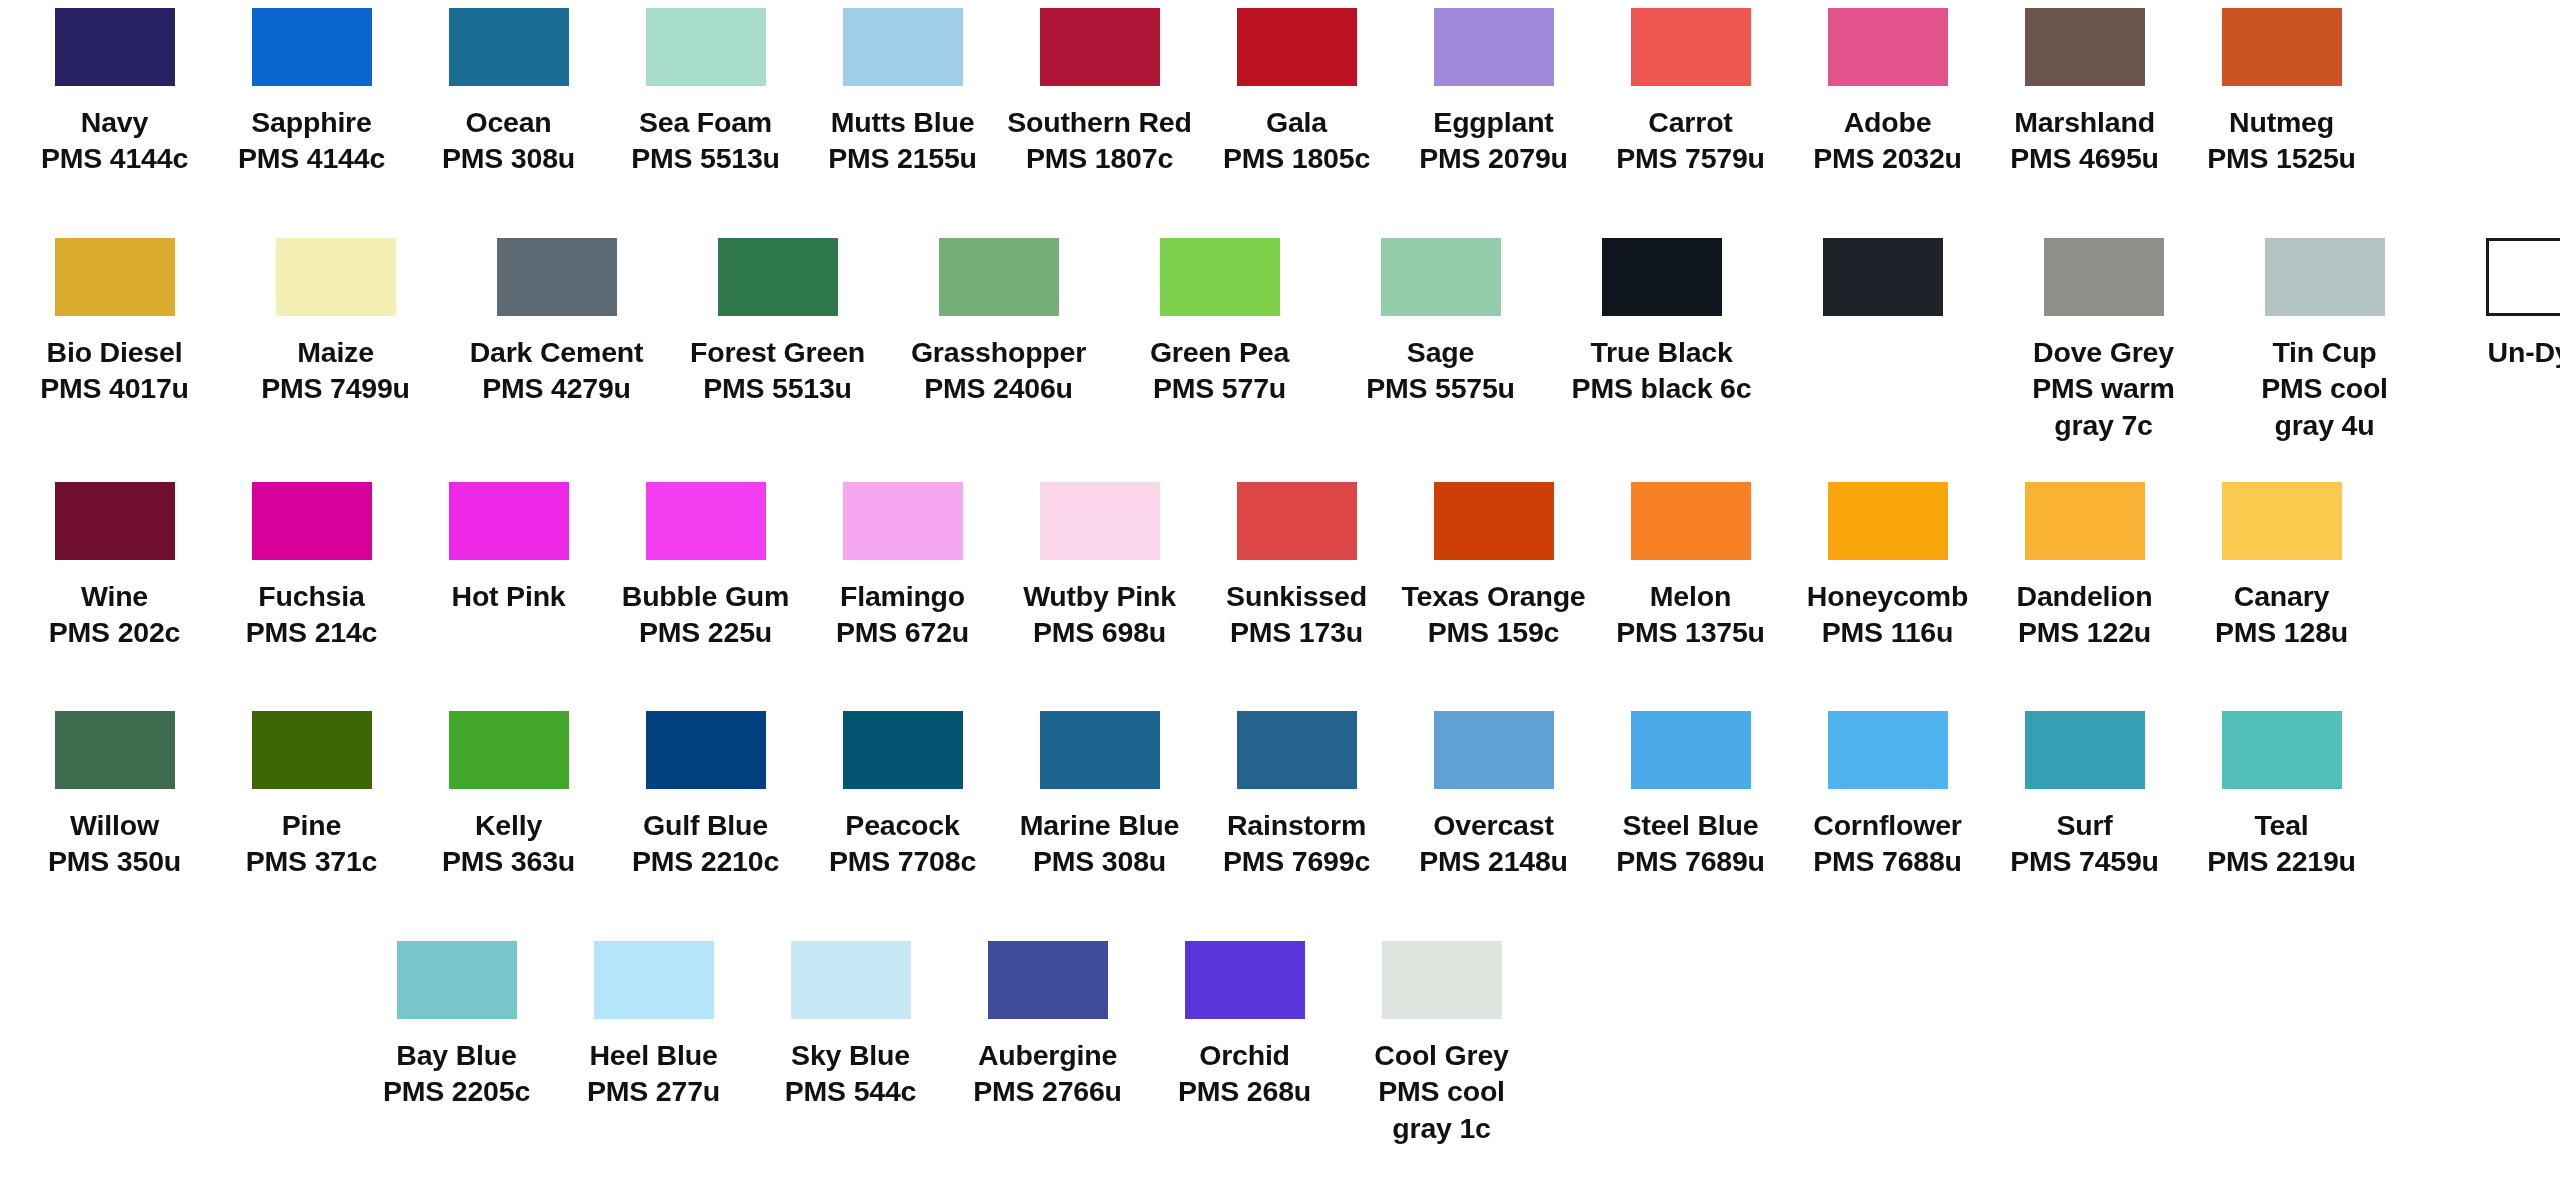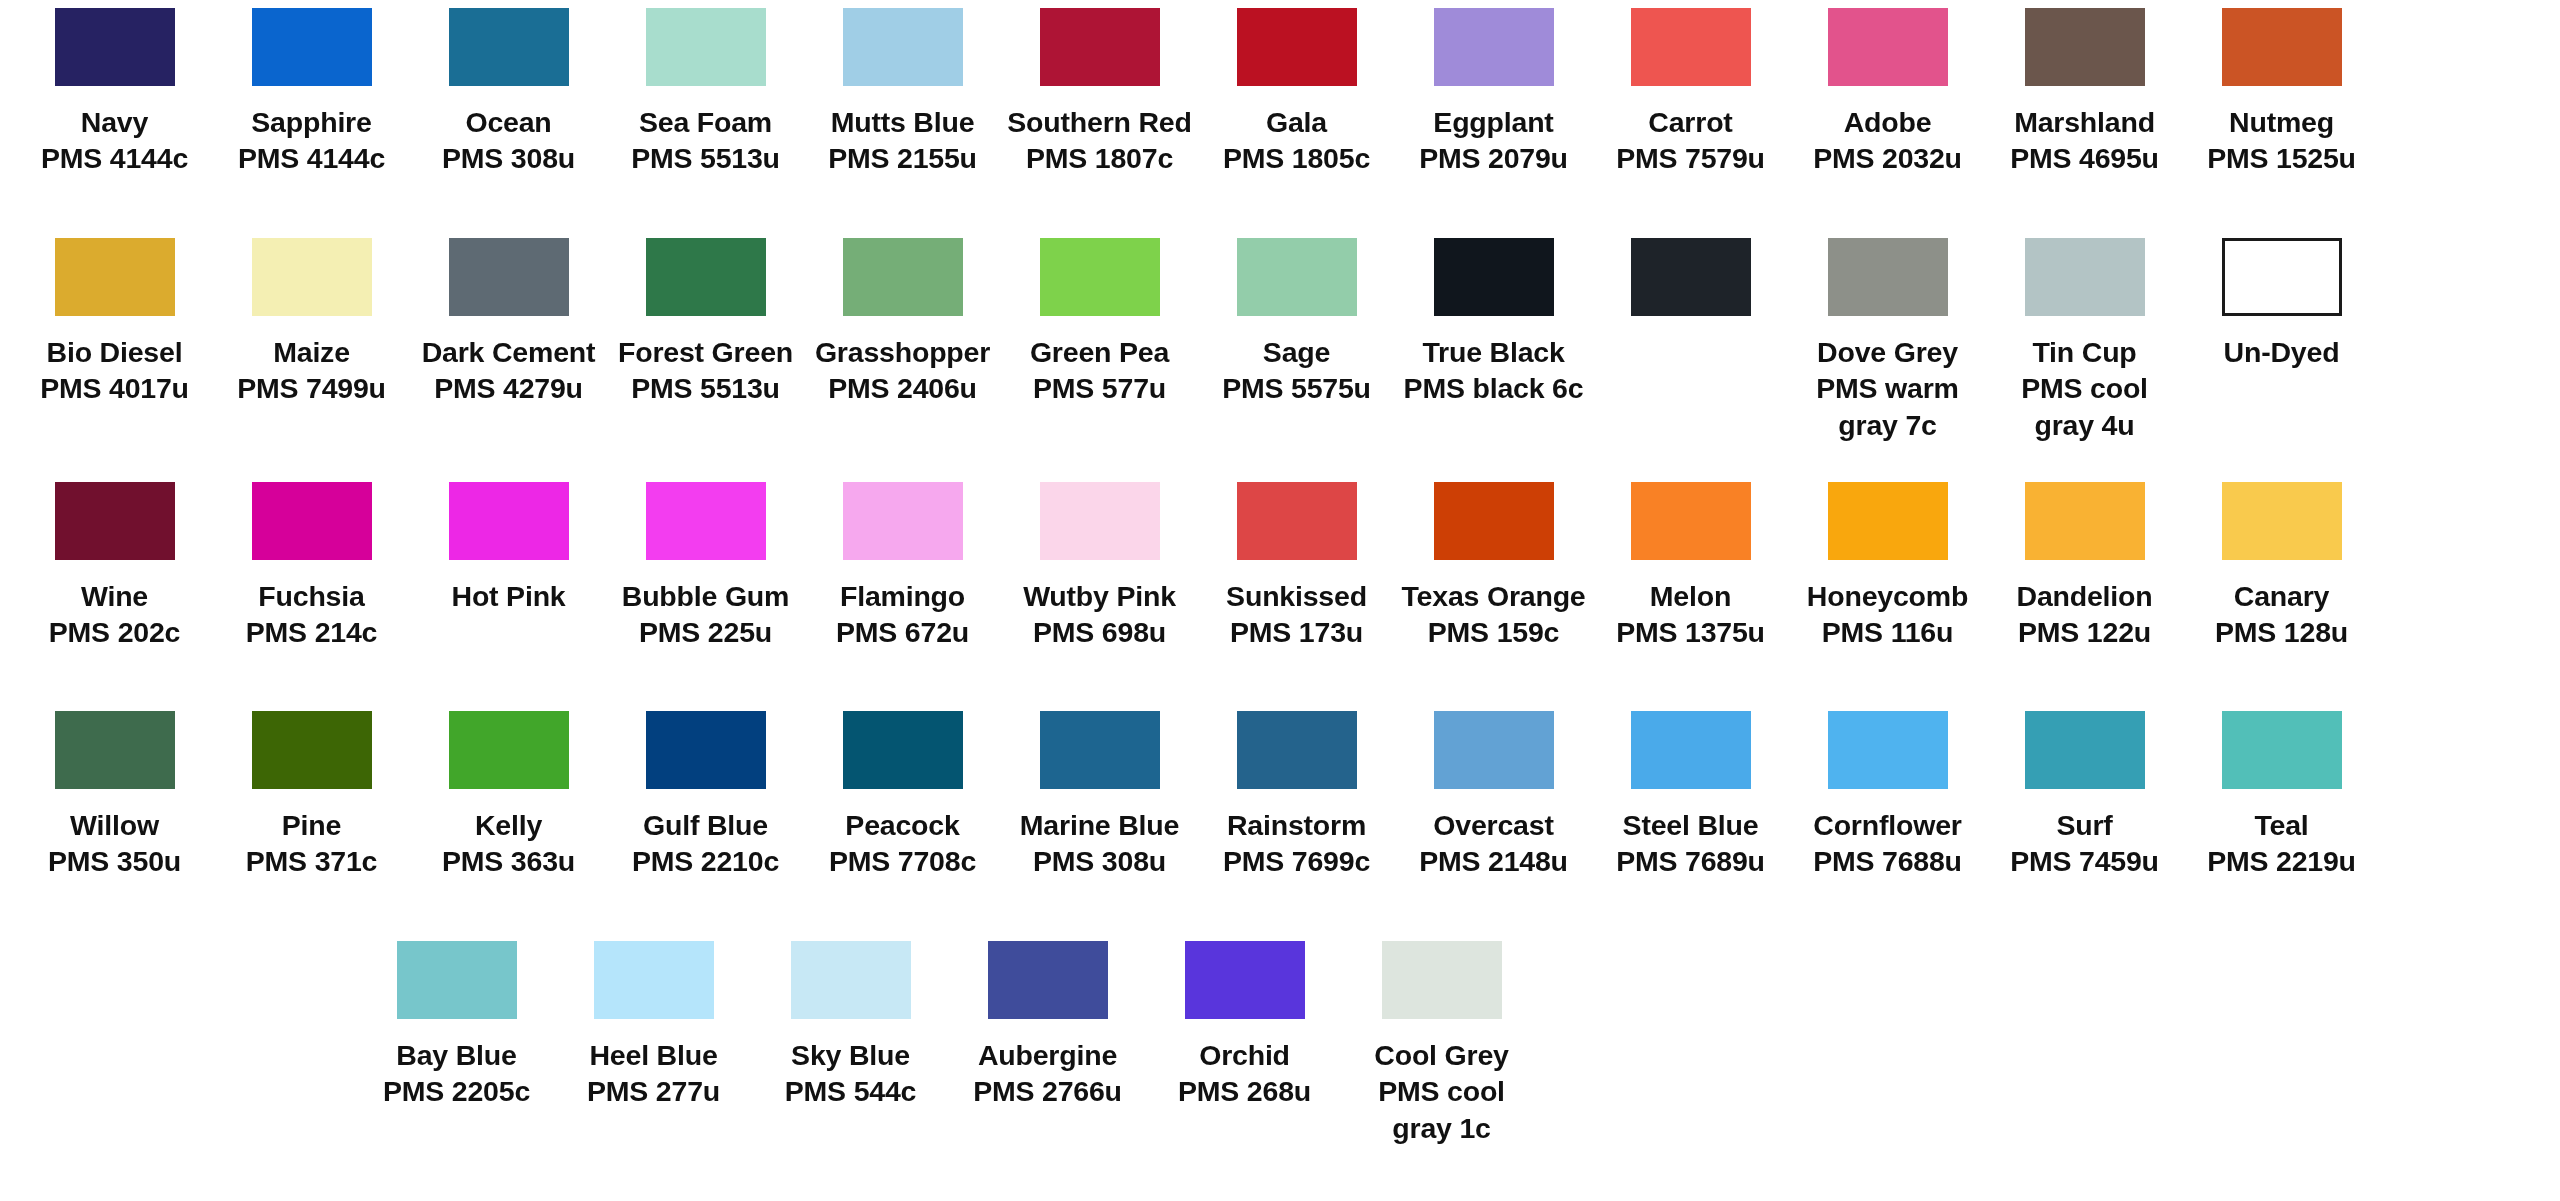--- a/index.html
+++ b/index.html
@@ -26,21 +26,21 @@
   }
 
   .swatch-row {
     display: flex;
     flex-direction: row;
     width: 100%;
   }
 
   
   .swatch-row.row-0 { height: 230px; }
-  .swatch-row.row-1 { height: 244px; }
+  .swatch-row.row-1 { height: 244px; gap: 24px; }
   .swatch-row.row-2 { height: 229px; }
   .swatch-row.row-3 { height: 230px; }
   .swatch-row.row-4 { height: 240px; }
 
   
   .swatch-row.row-4 { padding-left: 342px; }
 
   .swatch-cell {
     width: 197px;
     display: flex;

